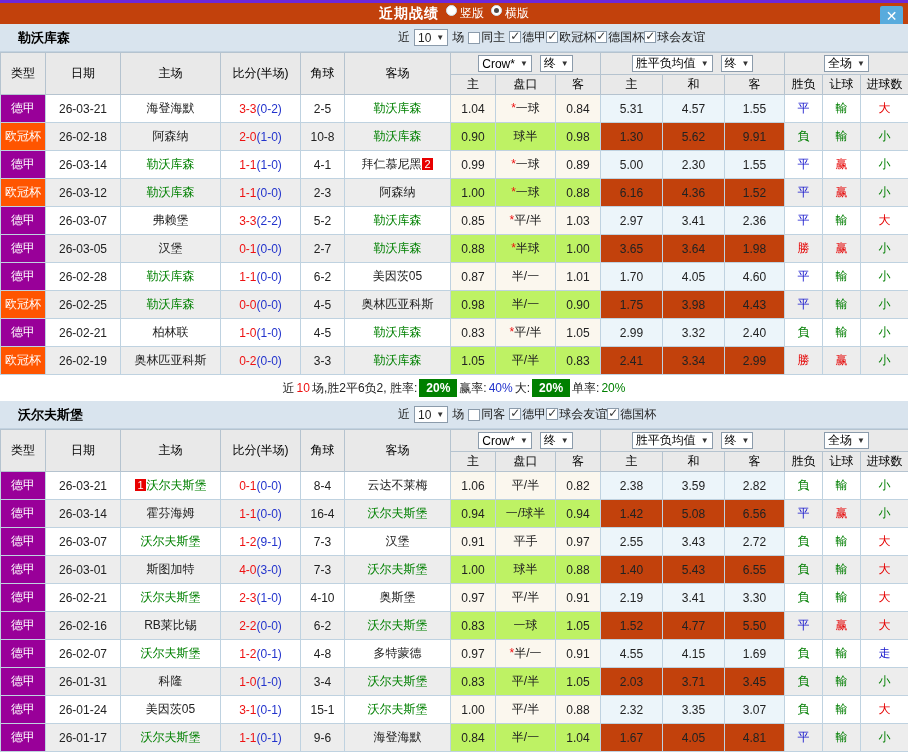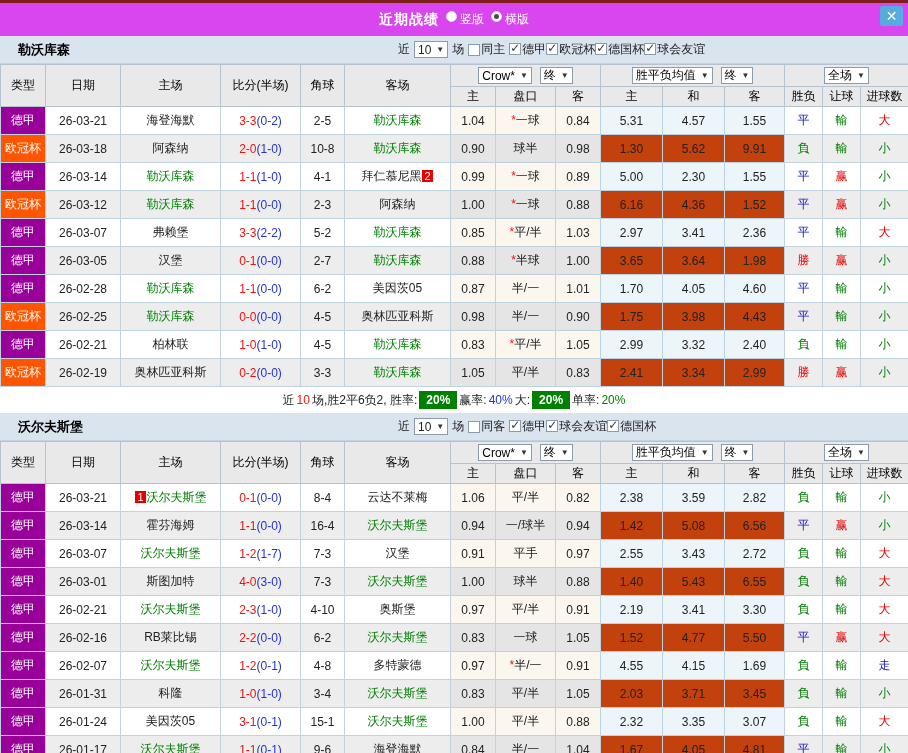--- a/index.html
+++ b/index.html
@@ -5,21 +5,21 @@
   * { box-sizing: border-box; }
   html,body { margin:0; padding:0; }
   body {
     width:908px; height:753px; overflow:hidden; background:#fff;
     font-family:"Liberation Sans","DejaVu Sans",sans-serif; font-size:12px; color:#222;
   }
   .app { width:908px; height:753px; overflow:hidden; position:relative; }
 
   
   .titlebar {
-    height:36px; background:#d946ef; border-top:3px solid #7f1d1d;
+    height:24px; background:#c2410c; border-top:3px solid #6d28d9;
     display:flex; align-items:center; position:relative; color:#fff;
   }
   .title-center { margin:0 auto; display:flex; align-items:center; gap:7px; }
   .title-text { font-weight:bold; font-size:14px; letter-spacing:1px; }
   .radio-opt { display:inline-flex; align-items:flex-start; gap:3px; font-size:12px; cursor:pointer; }
   .rb { width:11px; height:11px; border-radius:50%; background:#fff; display:inline-block; position:relative; border:1px solid #cfe4f2; }
   .rb.checked::after { content:""; position:absolute; left:2px; top:2px; right:2px; bottom:2px; background:#4a4a4a; border-radius:50%; }
   .close-btn {
     position:absolute; right:5px; top:3px; width:23px; height:20px; background:#58abdd;
     color:#fff; font-weight:bold; text-align:center; line-height:20px; border-radius:2px;
@@ -45,21 +45,21 @@
   
   table { border-collapse:collapse; table-layout:fixed; width:908px; }
   th,td { border:1px solid #bfd2e0; overflow:hidden; white-space:nowrap; text-align:center; padding:0; }
   thead th { background:#e9e9e9; font-weight:normal; color:#000; border-color:#b5c3cf; font-size:12px; }
   thead tr.ddrow th { height:22px; }
   thead tr.subrow th { height:20px; }
   thead .hdd-wrap { display:flex; justify-content:center; align-items:center; gap:8px; }
   tbody td { height:28px; font-size:12px; }
   tr.even td { background:#ededed; }
   td.hcap { background:#fbf7ee; }
-  tr.even td.hcap { background:#e5e5e5; }
+  tr.even td.hcap { background:#bef264; }
   td.avgc { background:#ecf5fa;margin-left:20px; }
   tr.even td.avgc { background:#c2410c; }
   td.league-cell { color:#fff; font-size:12px; }
   .team-focus { color:#008000; }
   .num-badge { background:#e80000; color:#fff; font-size:11px; padding:0 2px; margin:0 1px; }
   .score-main { color:#ee1111; }
   .score-half { color:#2233cc; }
   .star { color:#ee1111; }
   .res-red { color:#e50000; }
   .res-green { color:#007e00; }
@@ -203,21 +203,21 @@
             <td class="hcap">0.84</td>
             <td class="avgc">5.31</td>
             <td class="avgc">4.57</td>
             <td class="avgc">1.55</td>
             <td class="res-blue">平</td>
             <td class="res-green">輸</td>
             <td class="res-red">大</td>
           </tr>
           <tr class="even">
             <td class="league-cell" style="background: rgb(255, 85, 0);">欧冠杯</td>
-            <td>26-03-18</td>
+            <td>26-02-18</td>
             <td><span>阿森纳</span></td>
             <td><span class="score-main">2-0</span><span class="score-half">(1-0)</span></td>
             <td>10-8</td>
             <td><span class="team-focus">勒沃库森</span></td>
             <td class="hcap">0.90</td>
             <td class="hcap">球半</td>
             <td class="hcap">0.98</td>
             <td class="avgc">1.30</td>
             <td class="avgc">5.62</td>
             <td class="avgc">9.91</td>
@@ -500,21 +500,21 @@
             <td class="avgc">5.08</td>
             <td class="avgc">6.56</td>
             <td class="res-blue">平</td>
             <td class="res-red">赢</td>
             <td class="res-green">小</td>
           </tr>
           <tr>
             <td class="league-cell" style="background: rgb(153, 0, 153);">德甲</td>
             <td>26-03-07</td>
             <td><span class="team-focus">沃尔夫斯堡</span></td>
-            <td><span class="score-main">1-2</span><span class="score-half">(1-7)</span></td>
+            <td><span class="score-main">1-2</span><span class="score-half">(9-1)</span></td>
             <td>7-3</td>
             <td><span>汉堡</span></td>
             <td class="hcap">0.91</td>
             <td class="hcap">平手</td>
             <td class="hcap">0.97</td>
             <td class="avgc">2.55</td>
             <td class="avgc">3.43</td>
             <td class="avgc">2.72</td>
             <td class="res-green">負</td>
             <td class="res-green">輸</td>

